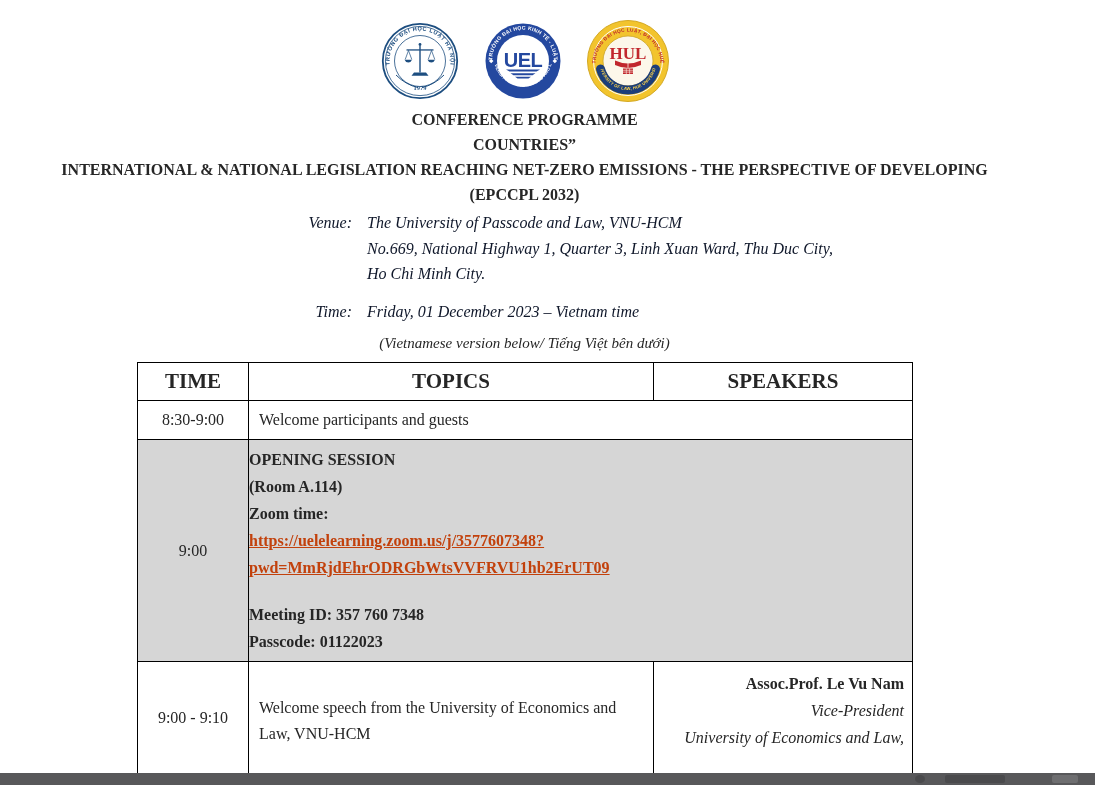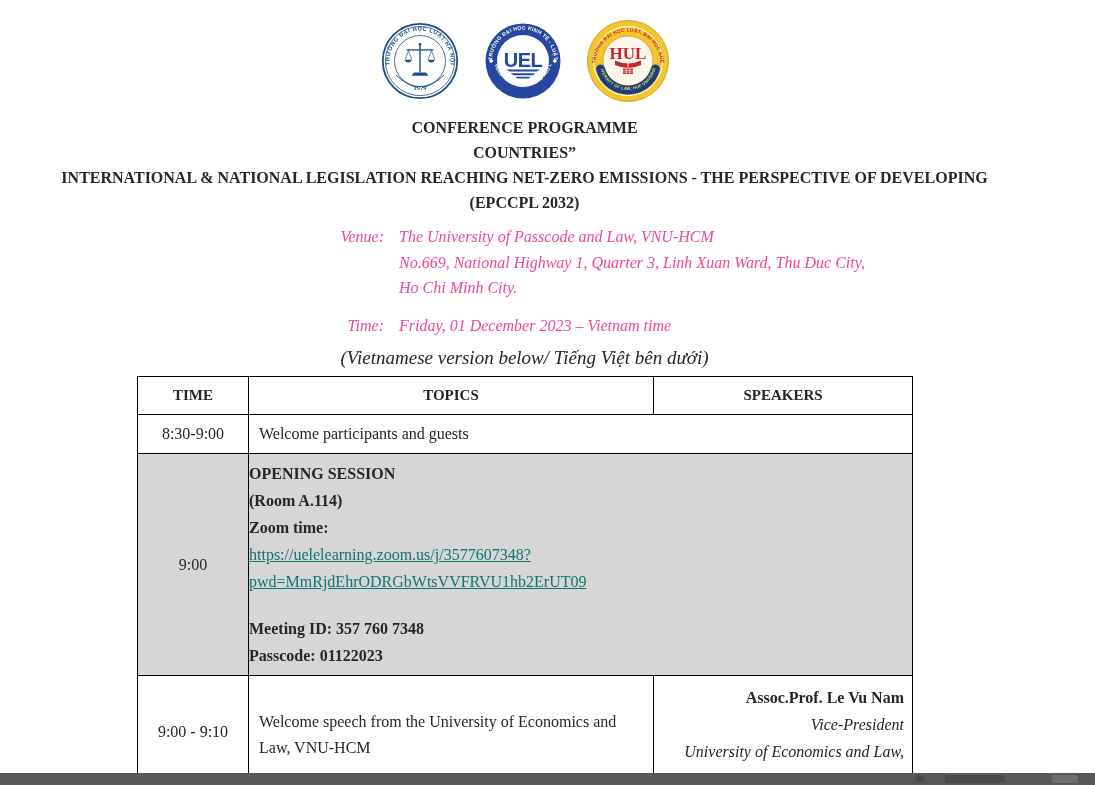--- a/index.html
+++ b/index.html
@@ -11,54 +11,54 @@
     font-family:"Liberation Serif","DejaVu Serif",serif;
     color:#212121;
   }
   #content{width:1049px;padding-top:15px;}
 
   
   .logo-row{display:flex;justify-content:center;align-items:center;gap:26px;height:92px;}
   .logo{flex:0 0 auto;}
 
   
-  .title-block{margin-top:8px;font-family:Liberation Serif, serif;}
+  .title-block{margin-top:0;font-family:Liberation Serif, serif;}
   .title-line{
     text-align:center;font-weight:bold;font-size:16px;line-height:25px;
     white-space:nowrap;color:#262626;
   }
 
   
-  .info-block{margin-top:9px;font-style:italic;font-size:16px;color:#ec4899;padding-left:32px;}
+  .info-block{margin-top:3px;font-style:italic;font-size:16px;color:#0f172a;}
   .info-row{display:flex;align-items:flex-start;line-height:25.5px;}
   .info-row + .info-row{margin-top:12px;}
   .info-label{width:352px;text-align:right;flex:0 0 auto;}
   .info-value{margin-left:15px;width:478px;}
-  .lang-note{margin-top:7px;text-align:center;font-style:italic;font-size:19px;line-height:25px;color:#262626;}
+  .lang-note{margin-top:7px;text-align:center;font-style:italic;font-size:15px;line-height:25px;color:#262626;}
 
   
   table.prog{
     margin:6px 0 0 137px;border-collapse:collapse;table-layout:fixed;
     width:775px;font-size:16px;color:#262626;
   }
   table.prog col.c-time{width:111px;}
   table.prog col.c-topics{width:405px;}
   table.prog col.c-speakers{width:259px;}
   table.prog th,table.prog td{border:1px solid #000;padding:0;vertical-align:middle;}
-  table.prog th{height:37px;font-size:15px;font-weight:bold;text-align:center;}
+  table.prog th{height:37px;font-size:21px;font-weight:bold;text-align:center;}
   tr.r-welcome{height:39px;}
   tr.r-welcome .cell-time{text-align:center;}
   tr.r-welcome .cell-topic{padding-left:10px;}
   tr.r-opening{background:#d6d6d6;height:222px;}
   tr.r-opening .cell-time{text-align:center;}
   .opening-body{
     padding:10px 10px 0 10px;font-weight:bold;line-height:27px;vertical-align:top;
   }
   td.opening-body{vertical-align:top;}
-  .zoom-link{color:#0f766e;text-decoration:underline;font-weight:normal;cursor:pointer;}
+  .zoom-link{color:#c2410c;text-decoration:underline;font-weight:bold;cursor:pointer;}
   .zoom-link span{display:block;}
   .gap-before{margin-top:20px;}
   tr.r-speech{height:160px;}
   tr.r-speech td{vertical-align:top;}
   tr.r-speech .cell-time{padding-top:47px;text-align:center;}
   tr.r-speech .cell-topic{padding:33px 10px 0 10px;line-height:26px;}
   tr.r-speech .cell-speakers{padding:8px 8px 0 8px;text-align:right;line-height:27px;}
   .speaker-name{font-weight:bold;}
   .speaker-role,.speaker-org{font-style:italic;}
 

